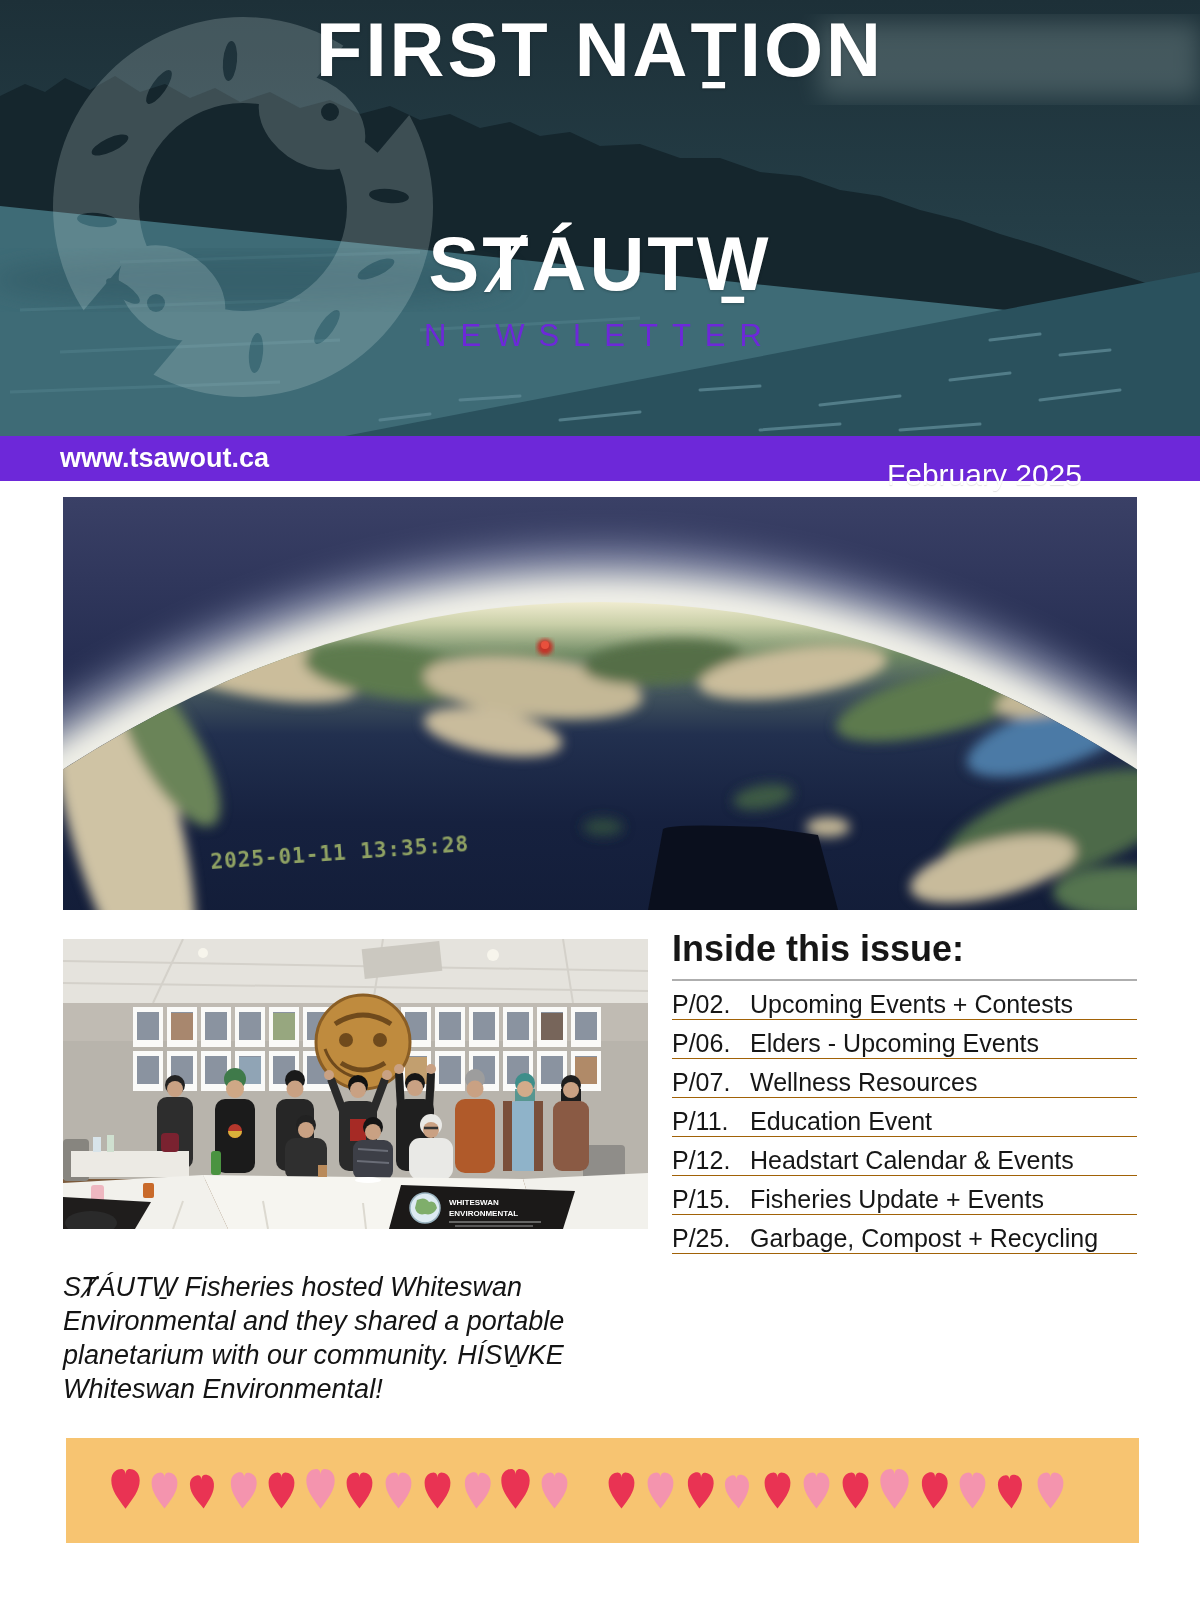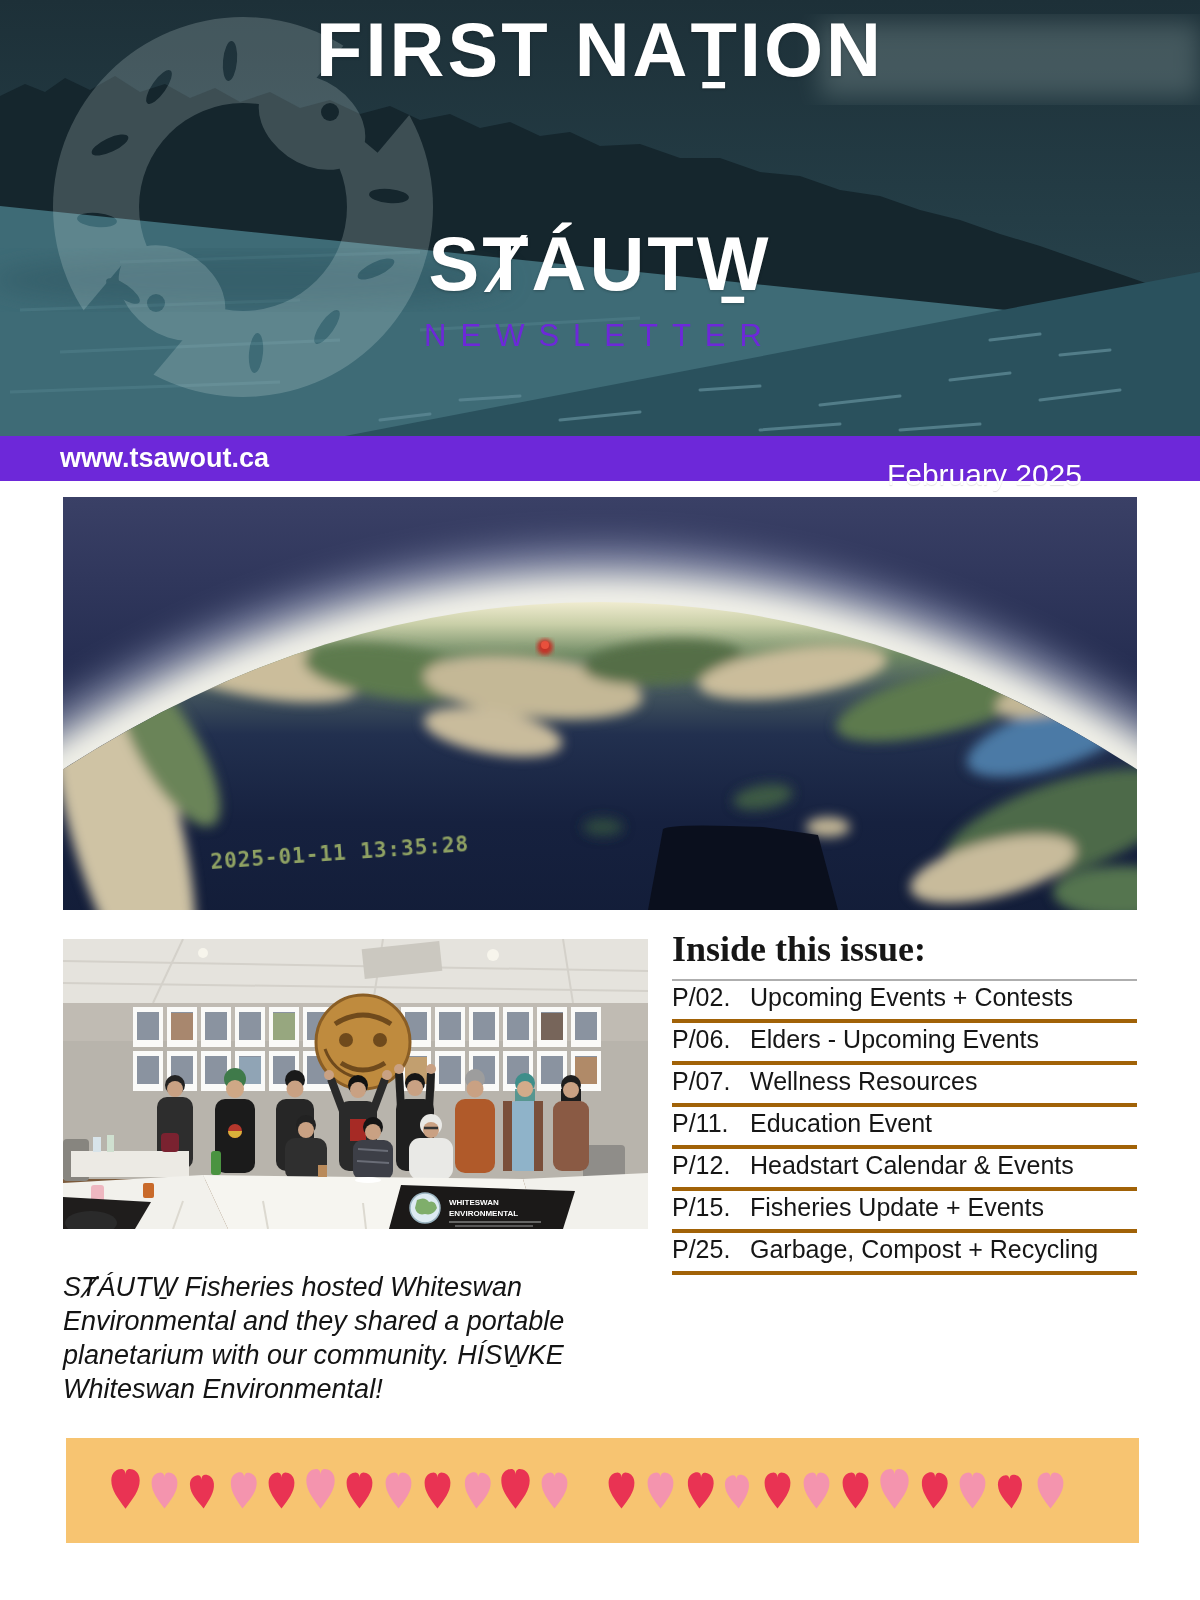--- a/index.html
+++ b/index.html
@@ -26,22 +26,22 @@
 
   
   .hero{position:absolute;left:63px;top:497px;width:1074px;height:413px;overflow:hidden;}
 
   
   .photo-wrap{position:absolute;left:63px;top:939px;width:585px;height:290px;overflow:hidden;}
 
   
   .toc{position:absolute;left:672px;top:928px;width:465px;color:#161616;}
   .toc-heading{font-size:36px;font-weight:700;letter-spacing:0px;padding-bottom:9px;
-               border-bottom:2px solid #aeaeae;font-family:Liberation Serif, serif;}
-  .toc-row{display:flex;align-items:flex-start;height:36px;border-bottom:4px solid #a16207;
+               border-bottom:2px solid #aeaeae;}
+  .toc-row{display:flex;align-items:flex-end;height:36px;border-bottom:1px solid #a16207;
            padding-top:2px;cursor:pointer;}
   .toc-page{font-size:25px;width:78px;flex:0 0 auto;}
   .toc-title{font-size:25px;}
 
   
   .caption{position:absolute;left:63px;top:1243px;width:545px;font-size:27px;line-height:34px;
            color:#141414;font-style:italic;}
 
   
   .footer-band{position:absolute;left:66px;top:1438px;width:1073px;height:105px;background:#F7C471;

